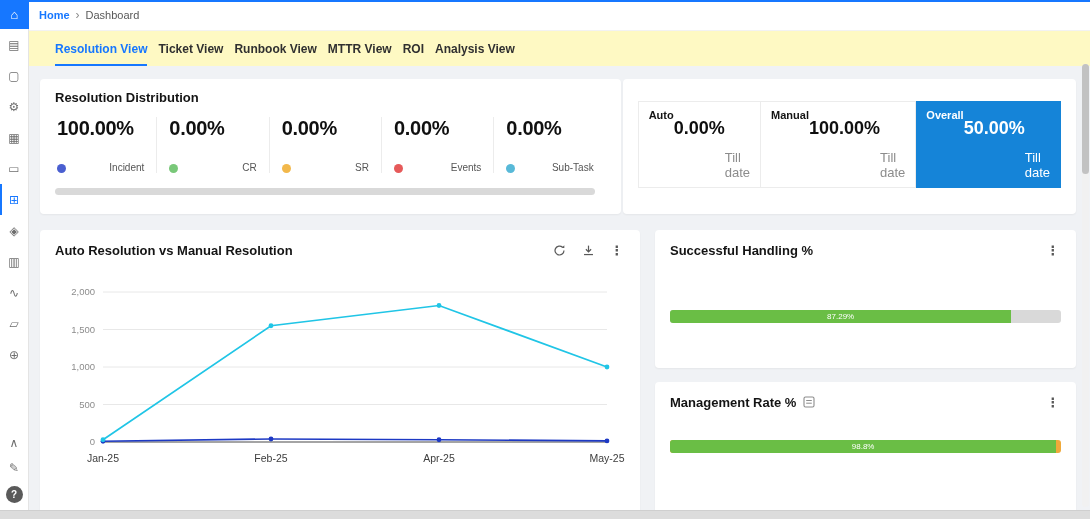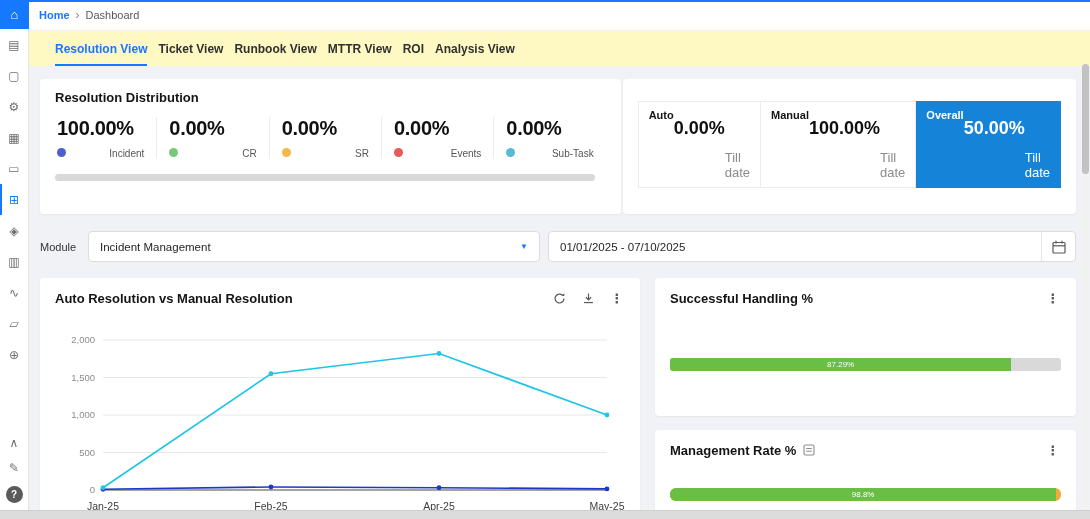--- a/index.html
+++ b/index.html
@@ -40,21 +40,21 @@
   .icon-btn { width:16px; height:16px; display:flex; align-items:center; justify-content:center; cursor:pointer; color:#595959; }
   .kebab { font-size:13px; font-weight:700; color:#595959; line-height:1; }
 
   .row1 { display:flex; gap:2px; }
   .dist-card { width:600px; height:135px; padding:11px 15px; }
   .stats { display:flex; margin-top:12px; }
   .stat { flex:1; padding:0 12px; border-right:1px solid #ececec; }
   .stat:first-child { padding-left:2px; }
   .stat:last-child { border-right:none; }
   .stat-value { font-size:20px; font-weight:700; color:#101010; letter-spacing:-0.3px; }
-  .stat-meta { display:flex; align-items:flex-start; justify-content:space-between; margin-top:8px; }
+  .stat-meta { display:flex; align-items:flex-end; justify-content:space-between; margin-top:22px; }
   .dot { width:9px; height:9px; border-radius:50%; flex:none; }
   .stat-label { font-size:10px; color:#555; }
   .scroll-pill { margin-top:15px; height:7px; width:98%; border-radius:4px; background:#d9d9d9; cursor:pointer; }
 
   .prod-card { flex:1; height:135px; padding:11px 15px; }
   .prod-boxes { display:flex; margin-top:11px; }
   .prod-box { flex:1; border:1px solid #ececec; padding:7px 10px; height:87px; display:flex; flex-direction:row; }
   .prod-box + .prod-box { border-left:none; }
   .prod-label { font-size:11px; font-weight:700; color:#141414; }
   .prod-value { font-size:18px; font-weight:700; color:#0f0f0f; margin-top:9px; }
@@ -73,21 +73,21 @@
   .chart-card { width:600px; height:292px; padding:12px 15px; }
   #line-chart { margin-top:14px; width:566px; height:200px; overflow:visible; display:block; }
   .ytick { font-size:9.5px; fill:#8c8c8c; }
   .xtick { font-size:10.5px; fill:#3d3d3d; }
 
   .right-col { flex:1; display:flex; flex-direction:column; gap:14px; min-width:0; }
   .handling-card { height:138px; padding:12px 15px; }
   .rate-card { height:150px; padding:12px 15px; }
   .progress { height:13px; background:#d9d9d9; border-radius:3px; position:relative; overflow:hidden; }
   .progress.mt-handling { margin-top:52px; }
-  .progress.mt-rate { margin-top:30px;border-radius:6px; }
+  .progress.mt-rate { margin-top:30px; }
   .progress.rate-track { background:#f0a93a; }
   .progress-fill { height:100%; background:#6abe45; display:flex; align-items:center; justify-content:center; }
   .progress-label { font-size:8px; color:#fff; white-space:nowrap; }
   .info-box { margin-left:7px; display:flex; align-items:center; }
 
   
   .v-scroll { position:absolute; top:64px; right:1px; bottom:12px; width:7px; background:#f1f1f1; border-radius:4px; z-index:5; }
   .v-thumb { width:7px; height:110px; background:#c2c2c2; border-radius:4px; cursor:pointer; }
   .h-scroll { position:absolute; left:0; right:0; bottom:0; height:9px; background:#dcdcdc; border-top:1px solid #cfcfcf; z-index:5; cursor:pointer; }
 </style>
@@ -225,38 +225,20 @@
             </div>
             <div class="prod-box highlight">
               <div class="prod-label">Overall</div>
               <div class="prod-value">50.00%</div>
               <div class="prod-caption">Till date</div>
             </div>
           </div>
         </div>
       </div>
 
-      <div class="filter-row">
-        <span class="filter-label">Module</span>
-        <div class="select-box">
-          <span>Incident Management</span>
-          <span class="select-caret">▼</span>
-        </div>
-        <div class="date-box">
-          <span>01/01/2025 - 07/10/2025</span>
-          <span class="date-addon">
-            <svg width="14" height="14" viewBox="0 0 14 14">
-              <rect x="1" y="2.5" width="12" height="10.5" rx="1" fill="none" stroke="#595959" stroke-width="1.2"></rect>
-              <line x1="1" y1="5.8" x2="13" y2="5.8" stroke="#595959" stroke-width="1.2"></line>
-              <line x1="4" y1="0.8" x2="4" y2="3.6" stroke="#595959" stroke-width="1.2"></line>
-              <line x1="10" y1="0.8" x2="10" y2="3.6" stroke="#595959" stroke-width="1.2"></line>
-            </svg>
-          </span>
-        </div>
-      </div>
 
       <div class="row2">
 
         <div class="card chart-card">
           <div class="card-header">
             <div class="card-title">Auto Resolution vs Manual Resolution</div>
             <div class="header-icons">
               <span class="icon-btn">
                 <svg width="13" height="13" viewBox="0 0 16 16">
                   <path d="M13.5 8a5.5 5.5 0 1 1-1.7-3.95" fill="none" stroke="#595959" stroke-width="1.5"></path>

